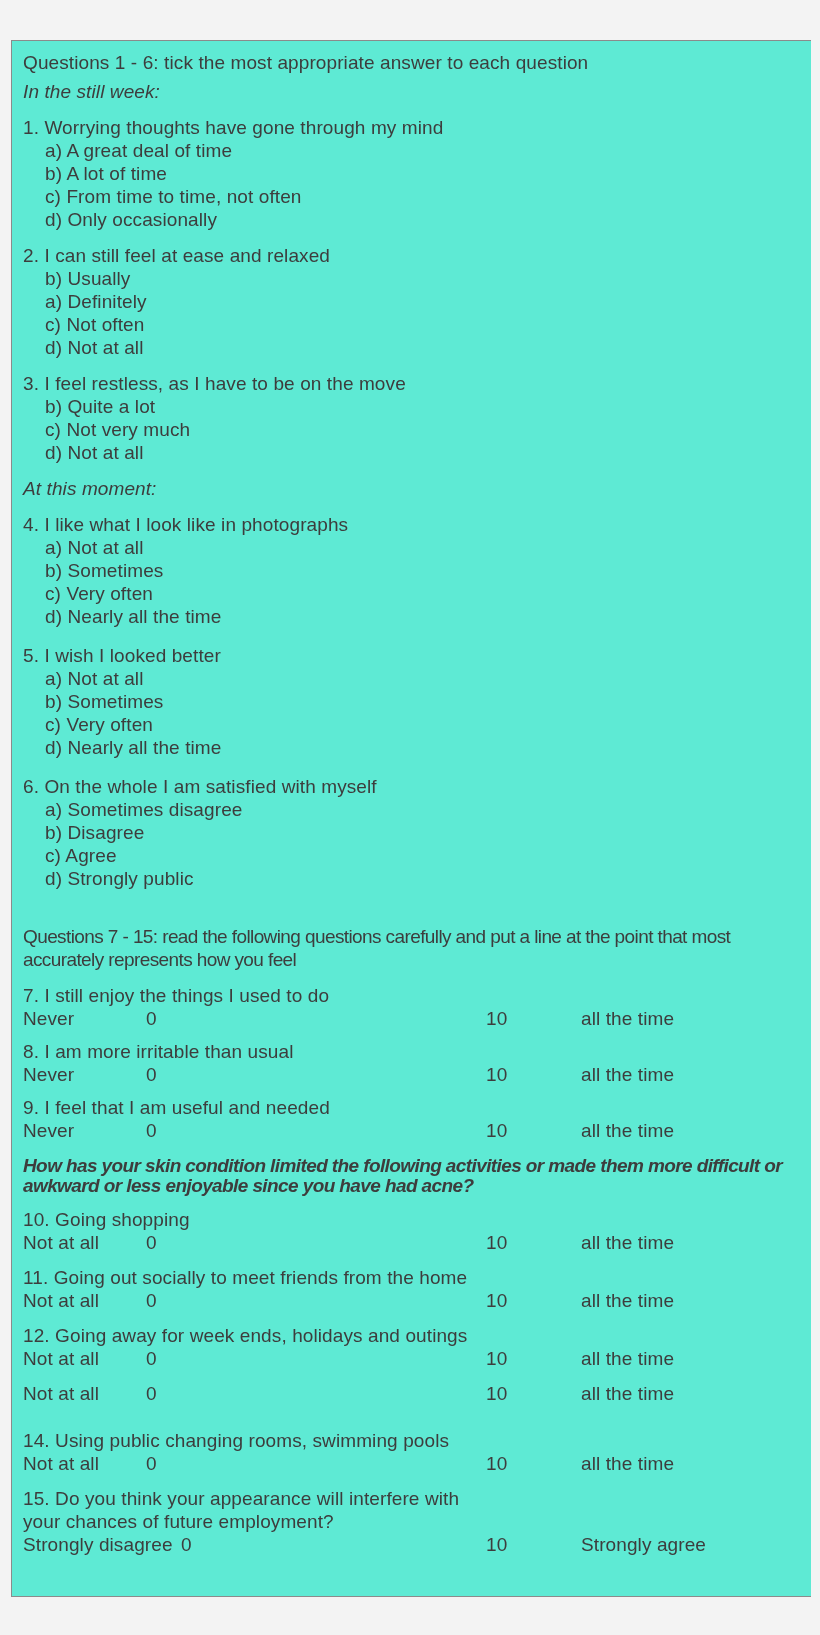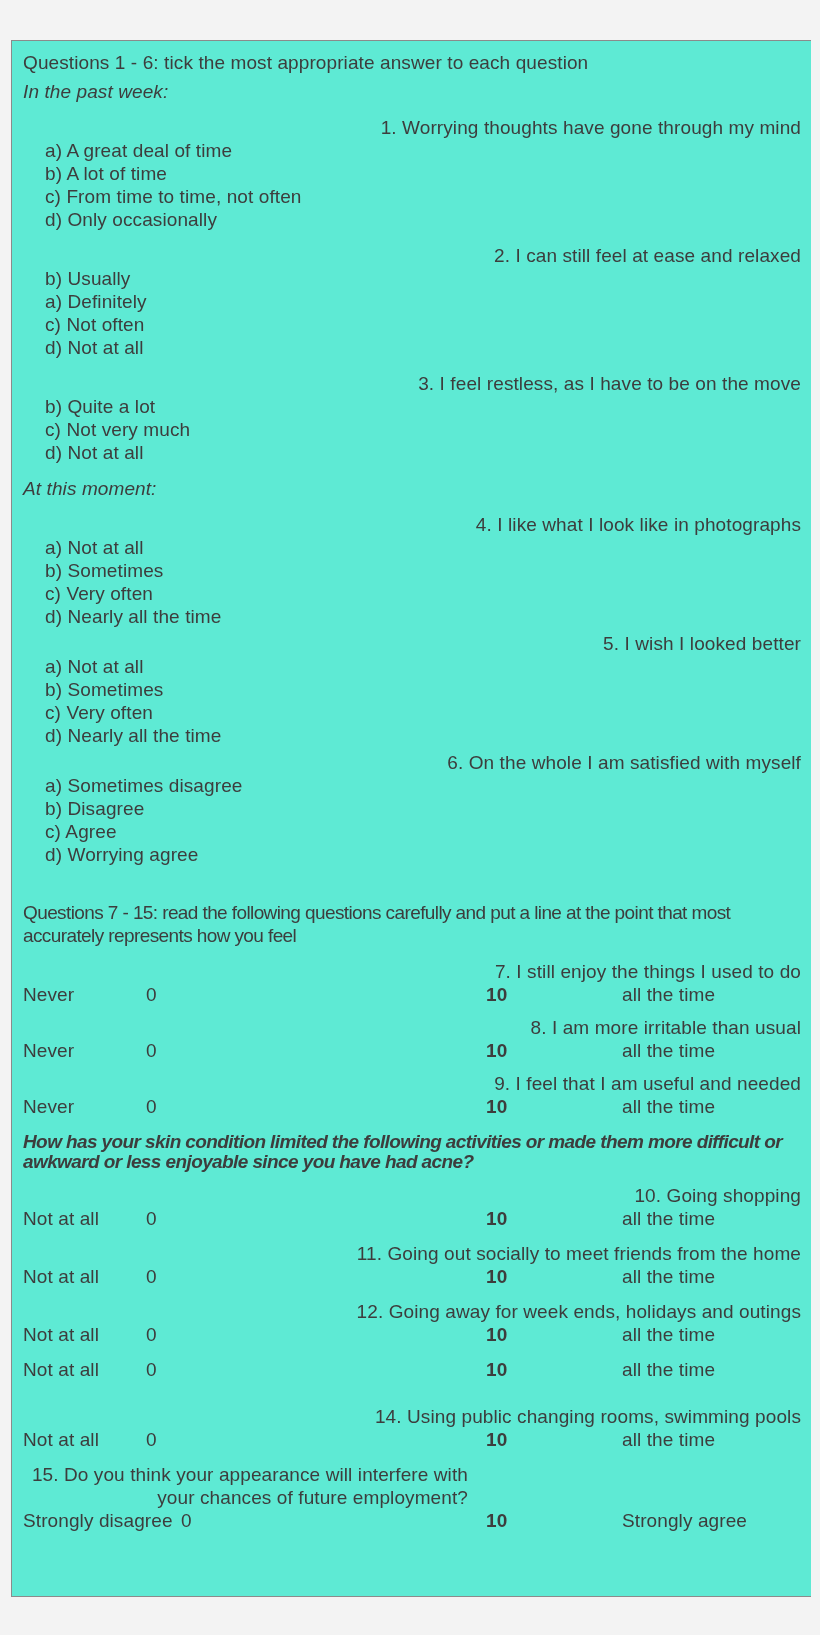--- a/index.html
+++ b/index.html
@@ -21,47 +21,47 @@
     width: 800px;
     height: 1557px;
     border: 1px solid #8b8b8b;
     border-right: none;
     padding: 10px 10px 0 11px;
     background: #5eead4;
   }
   .line { line-height: 23px; }
   .italic { font-style: italic; }
   .tight { letter-spacing: -0.6px; }
-  .qlabel { line-height: 23px; text-align: right; }
+  .qlabel { line-height: 23px; }
   .opt { padding-left: 22px; line-height: 23px; }
   .mt6  { margin-top: 6px; }
   .mt10 { margin-top: 10px; }
   .mt12 { margin-top: 12px; }
   .mt13 { margin-top: 13px; }
   .mt14 { margin-top: 14px; }
-  .mt16 { margin-top: 4px; }
+  .mt16 { margin-top: 16px; }
   .mt18 { margin-top: 35px; }
   .mt24 { margin-top: 24px; }
   .scale-row { position: relative; height: 23px; line-height: 23px; }
   .scale-row span { position: absolute; top: 0; white-space: nowrap; }
   .p-left  { left: 0; }
   .p-min   { left: 123px; }
-  .p-max   { left: 463px; font-weight: bold; }
-  .p-right { left: 599px; }
+  .p-max   { left: 463px; }
+  .p-right { left: 558px; }
   #q15 .p-min { left: 158px; }
   #q15 .qlabel { max-width: 445px; }
   .ctx-skin { line-height: 20px; font-weight: bold; }
 </style>
 </head>
 <body>
 
 <div class="frame">
 
   <div class="line">Questions 1 - 6: tick the most appropriate answer to each question</div>
-  <div class="line italic mt6">In the past week:</div>
+  <div class="line italic mt6">In the still week:</div>
 
   <div class="mt13">
     <div class="qlabel">1. Worrying thoughts have gone through my mind</div>
     <div class="opt">a) A great deal of time</div>
     <div class="opt">b) A lot of time</div>
     <div class="opt">c) From time to time, not often</div>
     <div class="opt">d) Only occasionally</div>
   </div>
 
   <div class="mt13">
@@ -95,21 +95,21 @@
     <div class="opt">b) Sometimes</div>
     <div class="opt">c) Very often</div>
     <div class="opt">d) Nearly all the time</div>
   </div>
 
   <div class="mt16">
     <div class="qlabel">6. On the whole I am satisfied with myself</div>
     <div class="opt">a) Sometimes disagree</div>
     <div class="opt">b) Disagree</div>
     <div class="opt">c) Agree</div>
-    <div class="opt">d) Worrying agree</div>
+    <div class="opt">d) Strongly public</div>
   </div>
 
   <div class="line tight mt18">Questions 7 - 15: read the following questions carefully and put a line at the point that most accurately represents how you feel</div>
 
   <div class="mt13">
     <div class="qlabel">7. I still enjoy the things I used to do</div>
     <div class="scale-row">
       <span class="p-left">Never</span>
       <span class="p-min">0</span>
       <span class="p-max">10</span>

